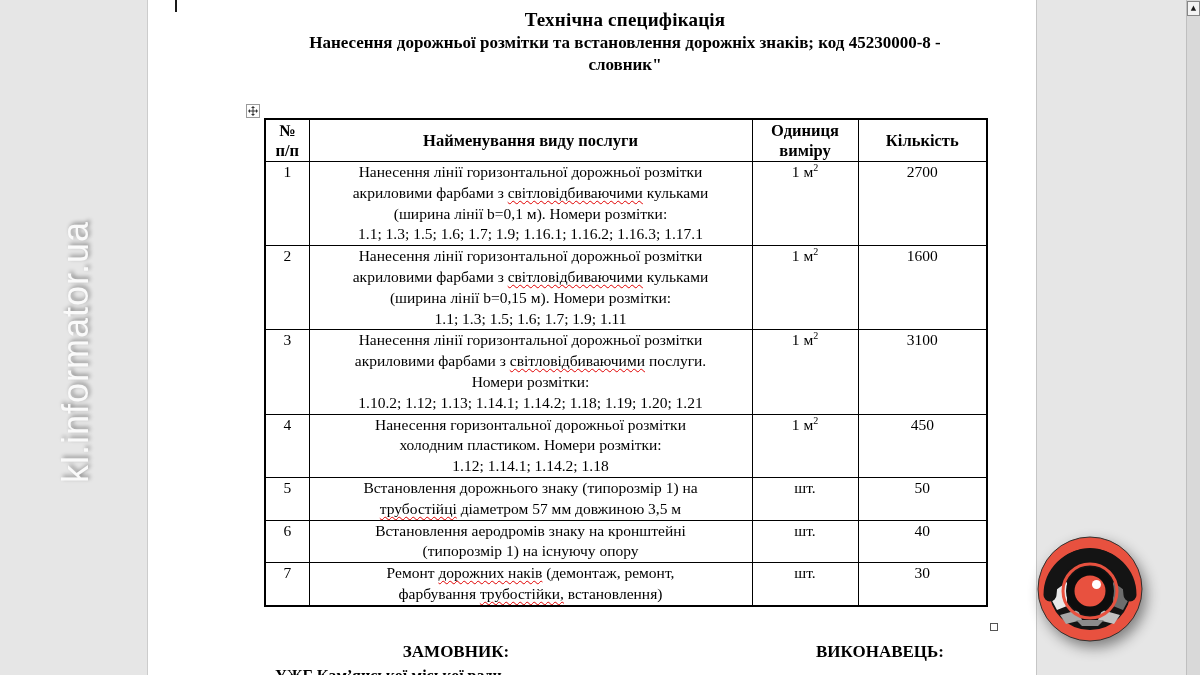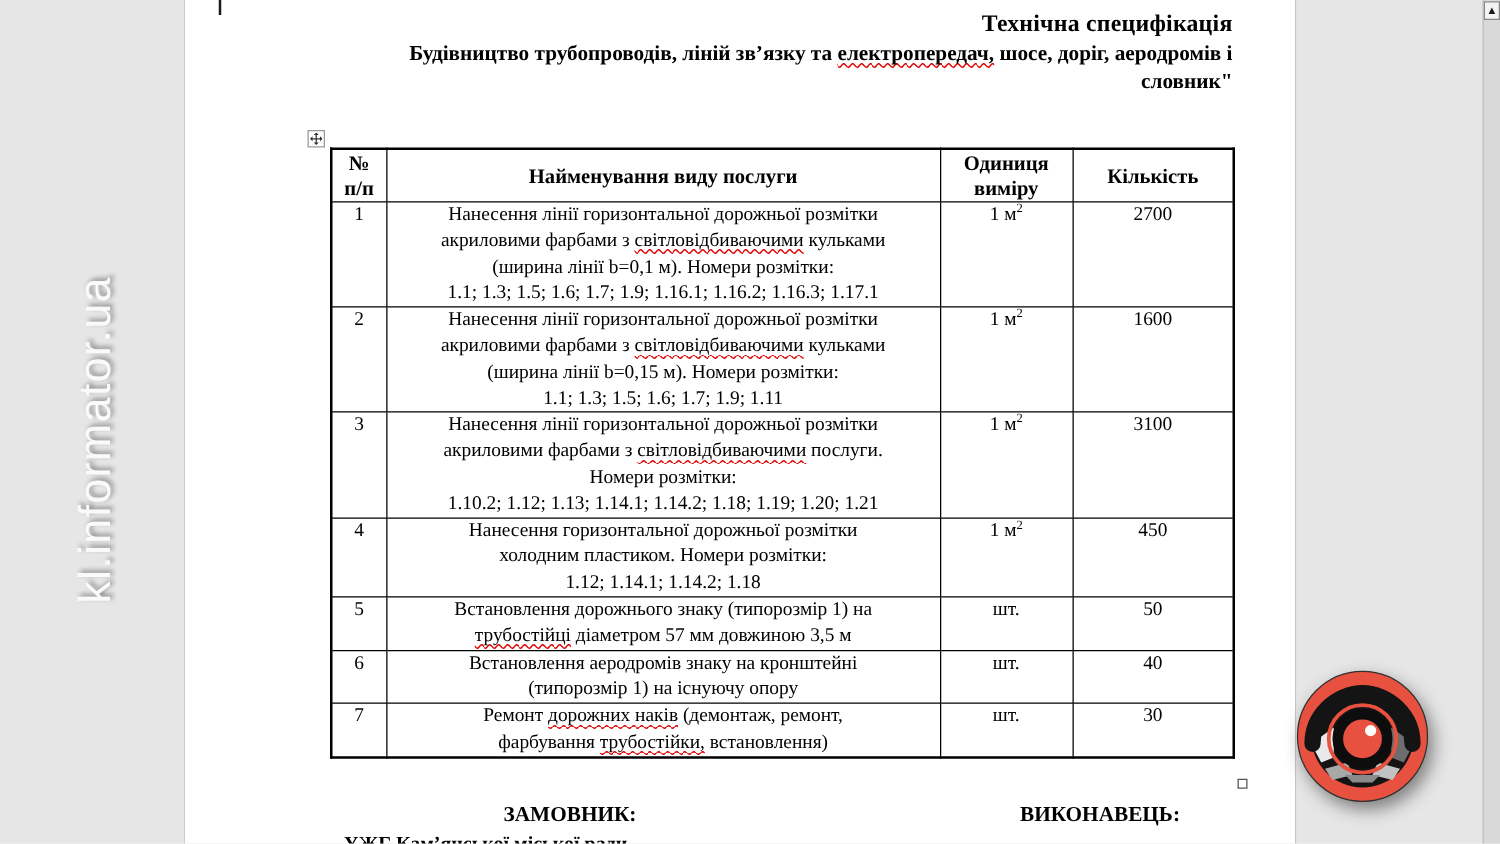--- a/index.html
+++ b/index.html
@@ -8,21 +8,21 @@
     background:#e6e6e6;
     font-family:"Liberation Serif", serif;
     color:#000;
   }
   .page{
     position:absolute;left:147px;top:0;width:888px;height:675px;
     background:#ffffff;border-left:1px solid #cccccc;border-right:1px solid #c6c6c6;
     overflow:hidden;
   }
   .crop-mark{position:absolute;left:27px;top:0;width:2px;height:12px;background:#1a1a1a;}
-  .doc-head{position:absolute;left:116px;top:8px;width:722px;text-align:right;font-weight:bold;}
+  .doc-head{position:absolute;left:116px;top:8px;width:722px;text-align:center;font-weight:bold;}
   .doc-title{font-size:19px;line-height:24px;letter-spacing:0.2px;}
   .doc-subtitle{font-size:17px;line-height:22px;}
   .doc-subtitle .line{white-space:nowrap;}
 
   .table-move-handle{
     position:absolute;left:98px;top:104px;width:14px;height:14px;
     background:#fdfdfd;border:1px solid #9a9a9a;box-sizing:border-box;
     display:flex;align-items:center;justify-content:center;
   }
   .spec-table{
@@ -90,21 +90,21 @@
 </head>
 <body>
 
 <div class="page">
 
   <div class="crop-mark"></div>
 
   <div class="doc-head">
     <div class="doc-title">Технічна специфікація</div>
     <div class="doc-subtitle">
-        <div class="line"><span>Будівництво трубопроводів, ліній зв’язку та </span><span class="sq">електропередач,</span><span> шосе, доріг, аеродромів і</span></div>
+        <div class="line"><span>Нанесення дорожньої розмітки та встановлення дорожніх знаків; код 45230000-8 -</span></div>
         <div class="line"><span>словник"</span></div>
       </div>
   </div>
 
   <div class="table-move-handle">
     <svg width="10" height="10" viewBox="0 0 10 10">
       <path d="M5 0 L7 2 H3 Z M5 10 L3 8 H7 Z M0 5 L2 3 V7 Z M10 5 L8 7 V3 Z" fill="#333"></path>
       <path d="M5 1 V9 M1 5 H9" stroke="#333" stroke-width="1"></path>
     </svg>
   </div>

